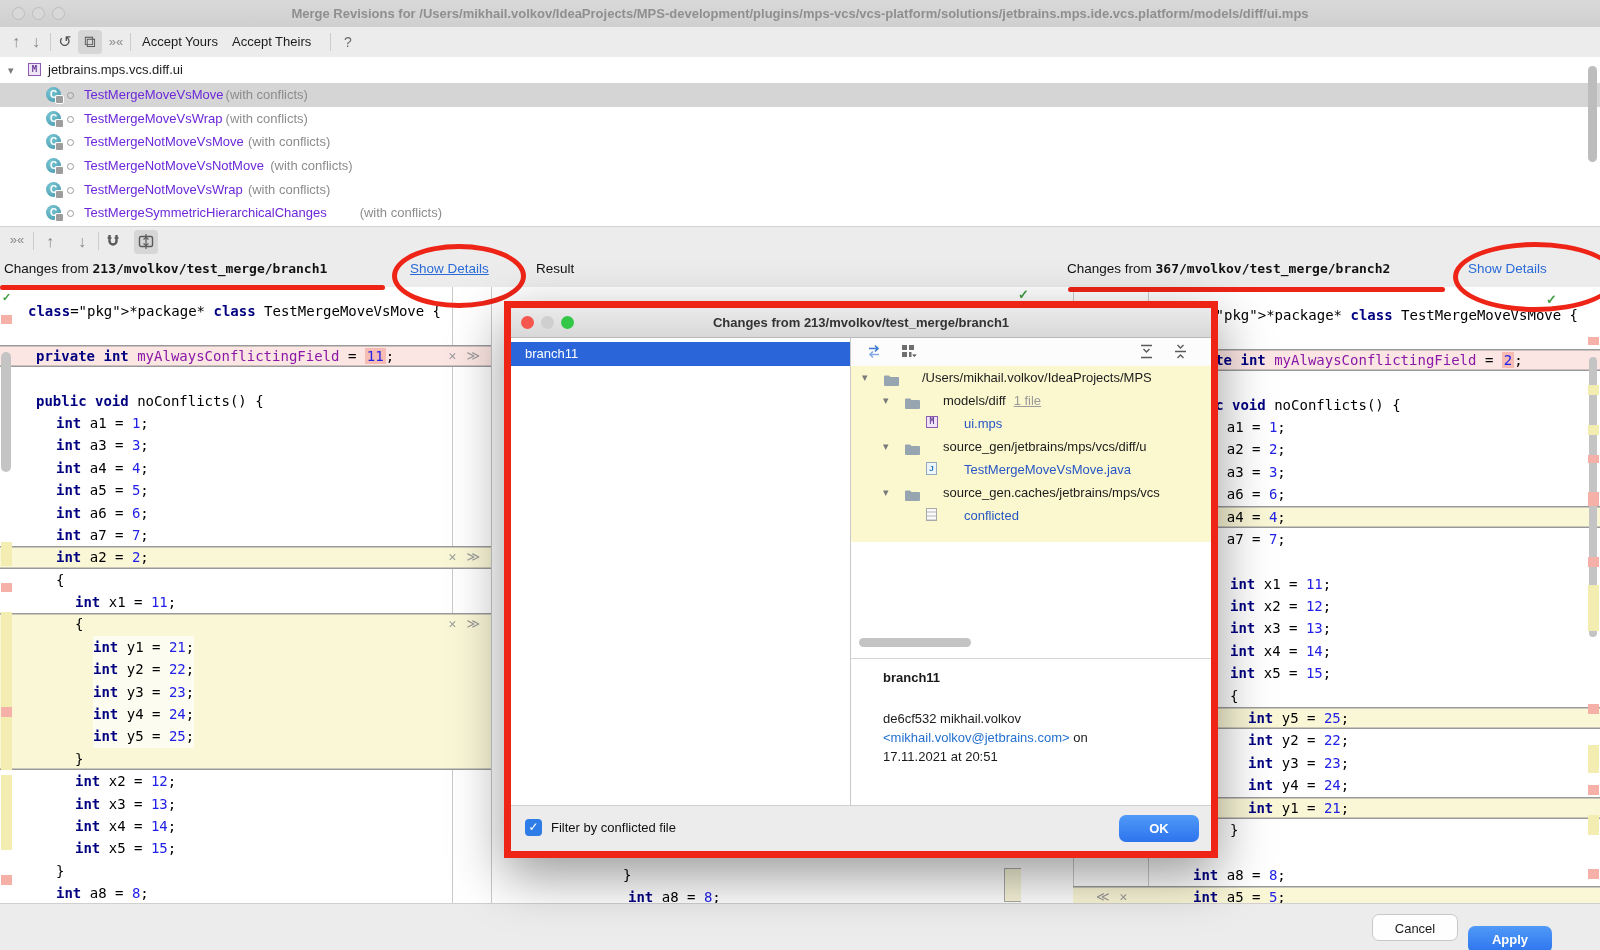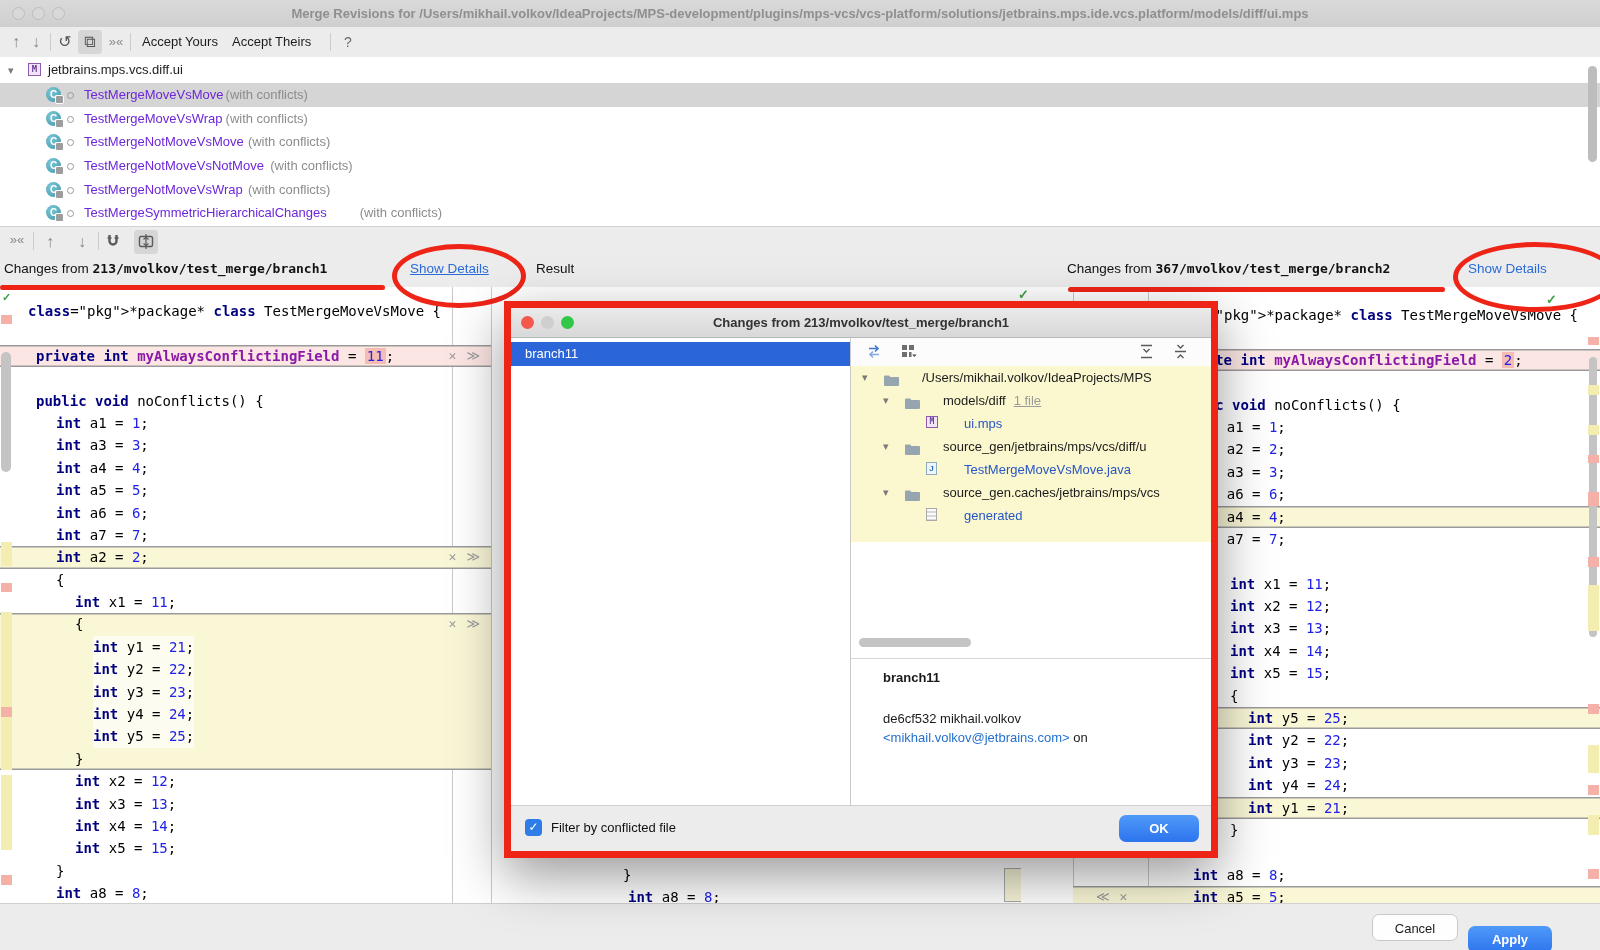--- a/index.html
+++ b/index.html
@@ -48,21 +48,21 @@
   .cl{height:22.4px;line-height:22.4px;font-family:"DejaVu Sans Mono",monospace;font-size:14px;white-space:pre;position:relative;color:#000;}
   .cl.pink{background:#fce6e3;}
   .cl.yellow{background:#faf7d7;}
   .cl.bt{box-shadow:inset 0 1.5px 0 #9a9a9a;}
   .cl.bb{box-shadow:inset 0 -1.5px 0 #9a9a9a;}
   .cl.bt.bb{box-shadow:inset 0 1.5px 0 #9a9a9a, inset 0 -1.5px 0 #9a9a9a;}
   .ct{display:inline-block;}
   .ct.inner{background:rgba(255,255,255,0.65);}
   .kw{color:#000080;font-weight:bold;}
   .num{color:#2121e8;}
-  .fld{color:#8a18a8;font-weight:bold;}
+  .fld{color:#8a18a8;font-weight:normal;}
   .valhl{background:#f6bcb4;padding:0 2px;}
   .btns{position:absolute;top:0;color:#9b9b9b;font-size:13px;}
   .btns .abtn{display:inline-block;margin:0 5px;cursor:pointer;}
   .btns.right{right:6px;}
   .btns.left{left:18px;}
   .rline{position:absolute;font-family:"DejaVu Sans Mono",monospace;font-size:14px;line-height:22.4px;white-space:pre;}
   .gcheck{position:absolute;color:#43a047;font-weight:bold;font-size:13px;}
   .gutter{position:absolute;top:0;width:13px;height:616px;}
   .gm{position:absolute;left:1px;width:11px;}
   .gm.p{background:#f5b1a8;}
@@ -383,29 +383,30 @@
               <path d="M0 2.5 Q0 1.5 1 1.5 H5 L6.5 3 H14 Q15 3 15 4 V11 Q15 12 14 12 H1 Q0 12 0 11 Z" fill="#97a5b0"></path>
             </svg></span><span class="dlabel">models/diff</span><span class="dsuf">1 file</span></div>
         <div class="drow" style="padding-left: 113px;"><span class="dicon mps" style="left: 75px;">M</span><span class="dlabel file">ui.mps</span></div>
         <div class="drow" style="padding-left: 92px;"><span class="dchev" style="left: 32px;">▾</span><span class="dicon folder" style="left: 54px;"><svg width="15" height="12" viewBox="0 0 15 12">
               <path d="M0 2.5 Q0 1.5 1 1.5 H5 L6.5 3 H14 Q15 3 15 4 V11 Q15 12 14 12 H1 Q0 12 0 11 Z" fill="#97a5b0"></path>
             </svg></span><span class="dlabel">source_gen/jetbrains/mps/vcs/diff/u</span></div>
         <div class="drow" style="padding-left: 113px;"><span class="dicon java" style="left: 75px;">J</span><span class="dlabel file">TestMergeMoveVsMove.java</span></div>
         <div class="drow" style="padding-left: 92px;"><span class="dchev" style="left: 32px;">▾</span><span class="dicon folder" style="left: 54px;"><svg width="15" height="12" viewBox="0 0 15 12">
               <path d="M0 2.5 Q0 1.5 1 1.5 H5 L6.5 3 H14 Q15 3 15 4 V11 Q15 12 14 12 H1 Q0 12 0 11 Z" fill="#97a5b0"></path>
             </svg></span><span class="dlabel">source_gen.caches/jetbrains/mps/vcs</span></div>
-        <div class="drow" style="padding-left: 113px;"><span class="dicon gen" style="left: 75px;"></span><span class="dlabel file">generated</span></div>
+        <div class="drow" style="padding-left: 113px;"><span class="dicon gen" style="left: 75px;"></span><span class="dlabel file">conflicted</span></div>
       </div>
     <div class="hthumb"></div>
     <div class="dlg-sep"></div>
 
     <div class="dlg-details">
       <div class="ddt">branch11</div>
       <div class="dline">de6cf532 mikhail.volkov</div>
       <div class="dline"><span class="demail">&lt;mikhail.volkov@jetbrains.com&gt;</span><span> on</span></div>
+      <div class="dline">17.11.2021 at 20:51</div>
     </div>
 
     <div class="dlg-footer">
       <span class="cbx">✓</span>
       <span class="cbl">Filter by conflicted file</span>
       <div class="okbtn">OK</div>
     </div>
   </div>
 
 </div>

